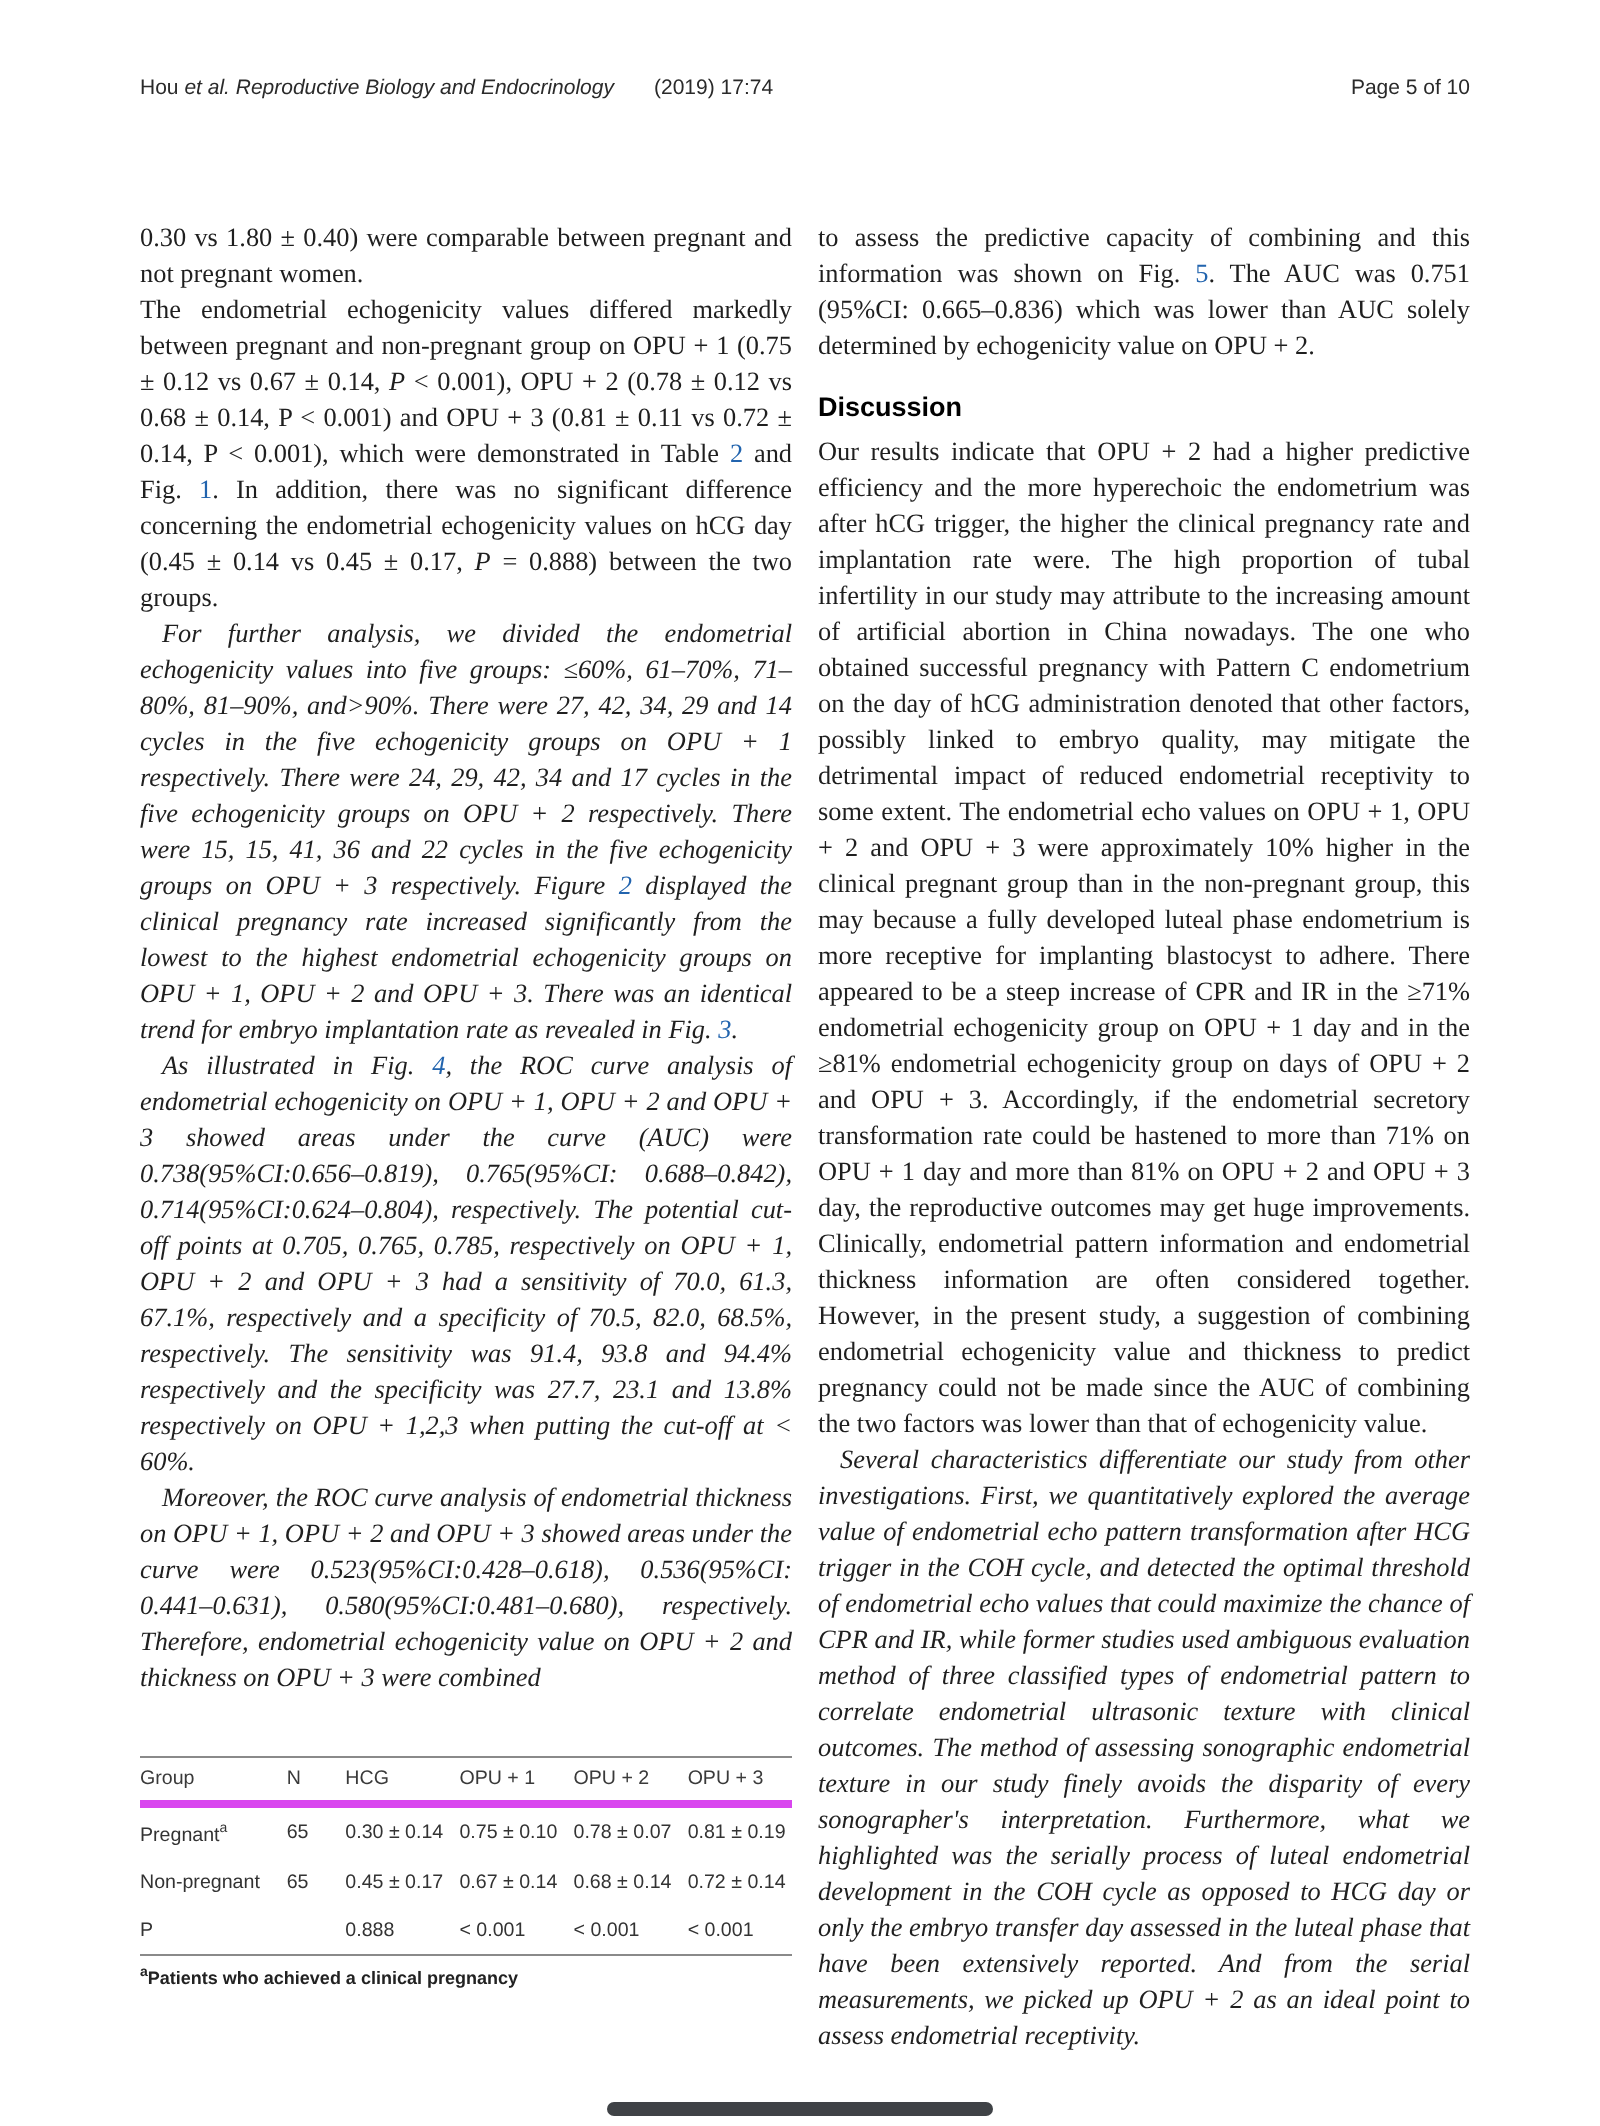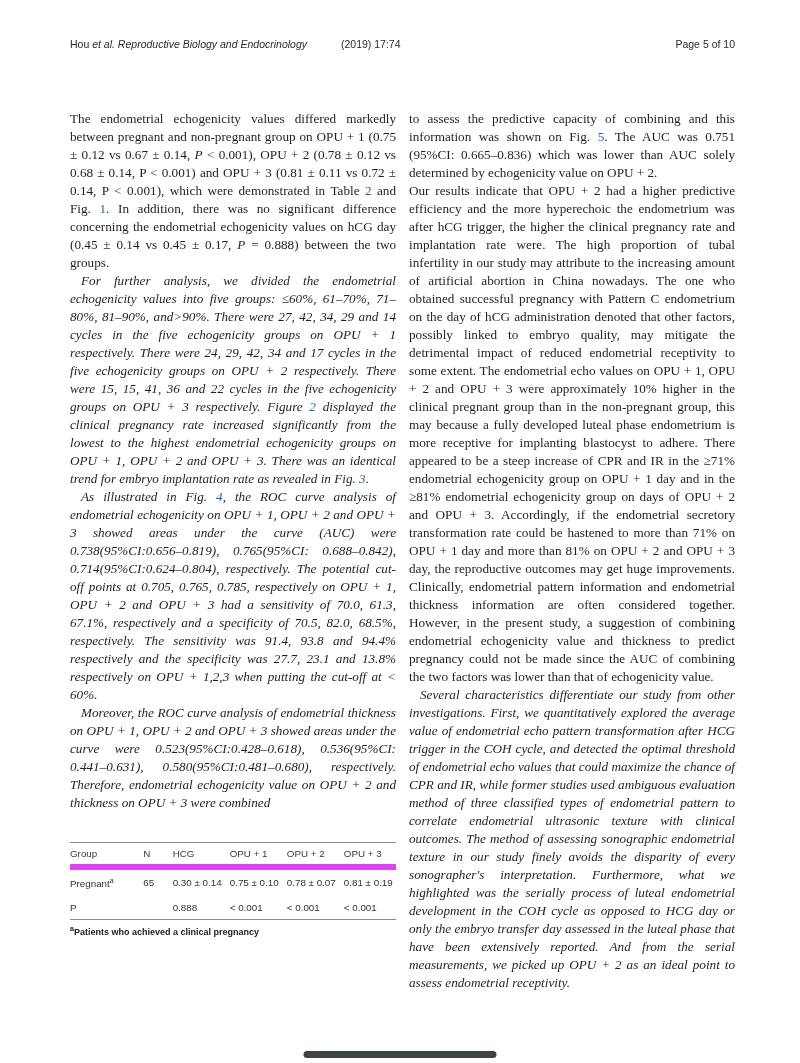--- a/index.html
+++ b/index.html
@@ -2,36 +2,36 @@
 <html><head>
 <meta charset="utf-8">
 <style>
   html,body{margin:0;padding:0;background:#ffffff;}
   .page{position:relative;width:800px;height:1063px;background:#ffffff;overflow:hidden;
         font-family:"Liberation Serif", serif;color:#1f1f1f;}
   .header{position:absolute;top:38px;left:70px;right:65px;display:flex;
           justify-content:space-between;align-items:baseline;
           font-family:"Liberation Sans", sans-serif;font-size:10.5px;color:#2a2a2a;}
   .header .it{}
-  .header .issue{margin-left:34px;}
+  .header .issue{margin-left:20px;}
   .cols{position:absolute;top:110px;left:70px;right:65px;display:flex;gap:13px;}
   .col{width:326px;}
   p.body{margin:0;font-size:13.2px;line-height:18px;text-align:justify;color:#1f1f1f;}
   p.body.indent{text-indent:11px;font-style:italic;}
   h2.section{margin:13px 0 5px 0;font-family:"Liberation Sans", sans-serif;
              font-weight:bold;font-size:13.5px;line-height:17px;color:#000;}
   .ref-link{color:#2264ae;cursor:pointer;}
   .it{font-style:italic;}
   .table-block{margin-top:30px;font-family:"Liberation Sans", sans-serif;}
   .tcaption{font-size:11px;line-height:14px;color:#4a4a4a;margin-bottom:7px;}
   .tcaption b{color:#111;}
   table.t2{width:100%;border-collapse:collapse;font-size:9.8px;color:#333;
            border-top:1px solid #8a8a8a;border-bottom:1px solid #8a8a8a;}
   table.t2 th{text-align:left;font-weight:normal;color:#3a3a3a;
-              border-bottom:6px solid #d946ef;padding:5px 2px 5px 0;}
+              border-bottom:4px solid #d946ef;padding:5px 2px 5px 0;}
   table.t2 td{padding:6.5px 2px 6.5px 0;vertical-align:top;}
   table.t2 sup{font-size:7px;}
   .tfoot{margin-top:5px;font-size:9px;font-weight:bold;color:#222;}
   .tfoot sup{font-size:7px;}
   .home-bar{position:absolute;left:50%;bottom:5px;transform:translateX(-50%);
             width:193px;height:7px;border-radius:4px;background:#3f4246;}
 </style>
 </head>
 <body>
 
@@ -40,20 +40,23 @@
   <div class="header">
     <div>
       <span>Hou </span><span class="it">et al. Reproductive Biology and Endocrinology</span><span class="issue">(2019) 17:74</span>
     </div>
     <div>Page 5 of 10</div>
   </div>
 
   <div class="cols">
 
     <div class="col">
+      <div>
+          <p class="body"><span>0.30 vs 1.80 ± 0.40) were comparable between pregnant and not pregnant women.</span></p>
+        </div>
       <div>
           <p class="body"><span>The endometrial echogenicity values differed markedly between pregnant and non-pregnant group on OPU + 1 (0.75 ± 0.12 vs 0.67 ± 0.14, </span><span class="it">P</span><span> &lt; 0.001), OPU + 2 (0.78 ± 0.12 vs 0.68 ± 0.14, P &lt; 0.001) and OPU + 3 (0.81 ± 0.11 vs 0.72 ± 0.14, P &lt; 0.001), which were demonstrated in Table </span><span class="ref-link">2</span><span> and Fig. </span><span class="ref-link">1</span><span>. In addition, there was no significant difference concerning the endometrial echogenicity values on hCG day (0.45 ± 0.14 vs 0.45 ± 0.17, </span><span class="it">P</span><span> = 0.888) between the two groups.</span></p>
           <p class="body indent"><span>For further analysis, we divided the endometrial echogenicity values into five groups: ≤60%, 61–70%, 71–80%, 81–90%, and&gt;90%. There were 27, 42, 34, 29 and 14 cycles in the five echogenicity groups on OPU + 1 respectively. There were 24, 29, 42, 34 and 17 cycles in the five echogenicity groups on OPU + 2 respectively. There were 15, 15, 41, 36 and 22 cycles in the five echogenicity groups on OPU + 3 respectively. Figure </span><span class="ref-link">2</span><span> displayed the clinical pregnancy rate increased significantly from the lowest to the highest endometrial echogenicity groups on OPU + 1, OPU + 2 and OPU + 3. There was an identical trend for embryo implantation rate as revealed in Fig. </span><span class="ref-link">3</span><span>.</span></p>
           <p class="body indent"><span>As illustrated in Fig. </span><span class="ref-link">4</span><span>, the ROC curve analysis of endometrial echogenicity on OPU + 1, OPU + 2 and OPU + 3 showed areas under the curve (AUC) were 0.738(95%CI:0.656–0.819), 0.765(95%CI: 0.688–0.842), 0.714(95%CI:0.624–0.804), respectively. The potential cut-off points at 0.705, 0.765, 0.785, respectively on OPU + 1, OPU + 2 and OPU + 3 had a sensitivity of 70.0, 61.3, 67.1%, respectively and a specificity of 70.5, 82.0, 68.5%, respectively. The sensitivity was 91.4, 93.8 and 94.4% respectively and the specificity was 27.7, 23.1 and 13.8% respectively on OPU + 1,2,3 when putting the cut-off at &lt; 60%.</span></p>
           <p class="body indent"><span>Moreover, the ROC curve analysis of endometrial thickness on OPU + 1, OPU + 2 and OPU + 3 showed areas under the curve were 0.523(95%CI:0.428–0.618), 0.536(95%CI: 0.441–0.631), 0.580(95%CI:0.481–0.680), respectively. Therefore, endometrial echogenicity value on OPU + 2 and thickness on OPU + 3 were combined</span></p>
         </div>
 
       <div class="table-block">
         <table class="t2">
           <colgroup>
@@ -77,39 +80,48 @@
           <tbody id="t2-body">
               <tr>
                 <td>Pregnant<sup>a</sup></td>
                 <td>65</td>
                 <td>0.30 ± 0.14</td>
                 <td>0.75 ± 0.10</td>
                 <td>0.78 ± 0.07</td>
                 <td>0.81 ± 0.19</td>
               </tr>
               <tr>
+                <td>Non-pregnant</td>
+                <td>65</td>
+                <td>0.45 ± 0.17</td>
+                <td>0.67 ± 0.14</td>
+                <td>0.68 ± 0.14</td>
+                <td>0.72 ± 0.14</td>
+              </tr>
+              <tr>
                 <td>P</td>
                 <td></td>
                 <td>0.888</td>
                 <td>&lt; 0.001</td>
                 <td>&lt; 0.001</td>
                 <td>&lt; 0.001</td>
               </tr>
             </tbody>
         </table>
         <div class="tfoot">
           <sup>a</sup><span>Patients who achieved a clinical pregnancy</span>
         </div>
       </div>
     </div>
 
     <div class="col">
       <div>
           <p class="body"><span>to assess the predictive capacity of combining and this information was shown on Fig. </span><span class="ref-link">5</span><span>. The AUC was 0.751 (95%CI: 0.665–0.836) which was lower than AUC solely determined by echogenicity value on OPU + 2.</span></p>
         </div>
+      <h2 class="section">Discussion</h2>
       <div>
           <p class="body"><span>Our results indicate that OPU + 2 had a higher predictive efficiency and the more hyperechoic the endometrium was after hCG trigger, the higher the clinical pregnancy rate and implantation rate were. The high proportion of tubal infertility in our study may attribute to the increasing amount of artificial abortion in China nowadays. The one who obtained successful pregnancy with Pattern C endometrium on the day of hCG administration denoted that other factors, possibly linked to embryo quality, may mitigate the detrimental impact of reduced endometrial receptivity to some extent. The endometrial echo values on OPU + 1, OPU + 2 and OPU + 3 were approximately 10% higher in the clinical pregnant group than in the non-pregnant group, this may because a fully developed luteal phase endometrium is more receptive for implanting blastocyst to adhere. There appeared to be a steep increase of CPR and IR in the ≥71% endometrial echogenicity group on OPU + 1 day and in the ≥81% endometrial echogenicity group on days of OPU + 2 and OPU + 3. Accordingly, if the endometrial secretory transformation rate could be hastened to more than 71% on OPU + 1 day and more than 81% on OPU + 2 and OPU + 3 day, the reproductive outcomes may get huge improvements. Clinically, endometrial pattern information and endometrial thickness information are often considered together. However, in the present study, a suggestion of combining endometrial echogenicity value and thickness to predict pregnancy could not be made since the AUC of combining the two factors was lower than that of echogenicity value.</span></p>
           <p class="body indent"><span>Several characteristics differentiate our study from other investigations. First, we quantitatively explored the average value of endometrial echo pattern transformation after HCG trigger in the COH cycle, and detected the optimal threshold of endometrial echo values that could maximize the chance of CPR and IR, while former studies used ambiguous evaluation method of three classified types of endometrial pattern to correlate endometrial ultrasonic texture with clinical outcomes. The method of assessing sonographic endometrial texture in our study finely avoids the disparity of every sonographer's interpretation. Furthermore, what we highlighted was the serially process of luteal endometrial development in the COH cycle as opposed to HCG day or only the embryo transfer day assessed in the luteal phase that have been extensively reported. And from the serial measurements, we picked up OPU + 2 as an ideal point to assess endometrial receptivity.</span></p>
         </div>
     </div>
 
   </div>
 
   <div class="home-bar"></div>
 </div>

